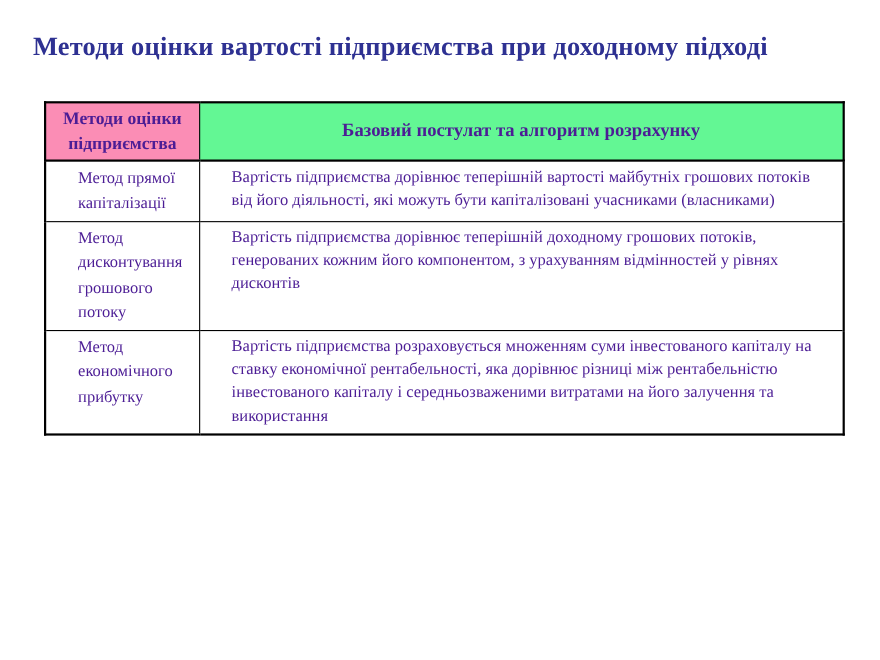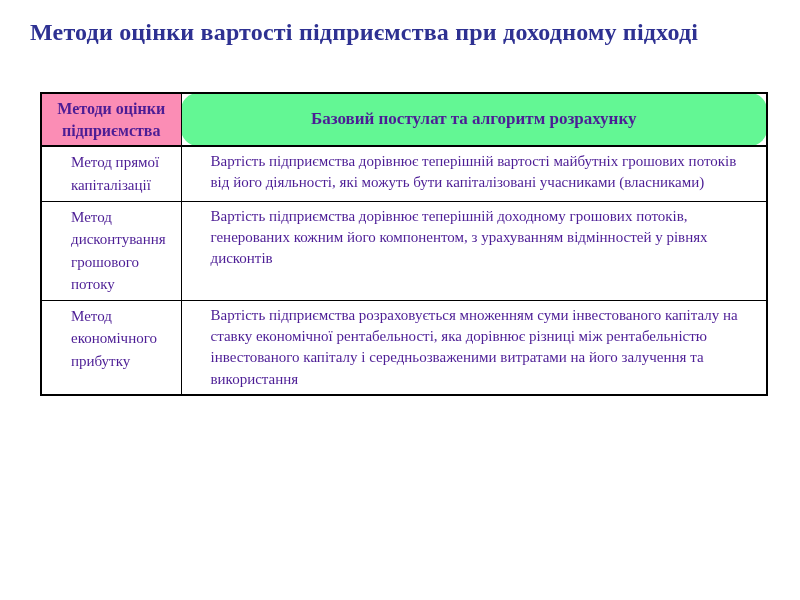--- a/index.html
+++ b/index.html
@@ -11,21 +11,21 @@
     position: relative;
     width: 800px;
     height: 600px;
     background: #ffffff;
     overflow: hidden;
     font-family: "Liberation Serif", "DejaVu Serif", serif;
   }
   .slide-title {
     position: absolute;
     left: 30px;
-    top: 19px;
+    top: 30px;
     width: 745px;
     font-size: 24px;
     font-weight: bold;
     color: #2E3192;
     letter-spacing: 0.2px;
     white-space: nowrap;
   }
   .methods-table {
     position: absolute;
     left: 40px;
@@ -80,21 +80,21 @@
   <div class="slide-title">Методи оцінки вартості підприємства при доходному підході</div>
 
   <table class="methods-table">
     <colgroup>
       <col class="c-method">
       <col class="c-postulate">
     </colgroup>
     <tbody>
       <tr>
         <th class="th-method" style="background:#FB8DB5;">Методи оцінки підприємства</th>
-        <th class="th-postulate" style="background:#63F794;border-radius:17px;">Базовий постулат та алгоритм розрахунку</th>
+        <th class="th-postulate" style="background:#63F794;">Базовий постулат та алгоритм розрахунку</th>
       </tr>
 
       <tr class="row-1">
         <td class="cell-method">Метод прямої капіталізації</td>
         <td class="cell-description">Вартість підприємства дорівнює теперішній вартості майбутніх грошових потоків від його діяльності, які можуть бути капіталізовані учасниками (власниками)</td>
       </tr>
 
       <tr class="row-2">
         <td class="cell-method">Метод дисконтування грошового потоку</td>
         <td class="cell-description">Вартість підприємства дорівнює теперішній доходному грошових потоків, генерованих кожним його компонентом, з урахуванням відмінностей у рівнях дисконтів</td>

